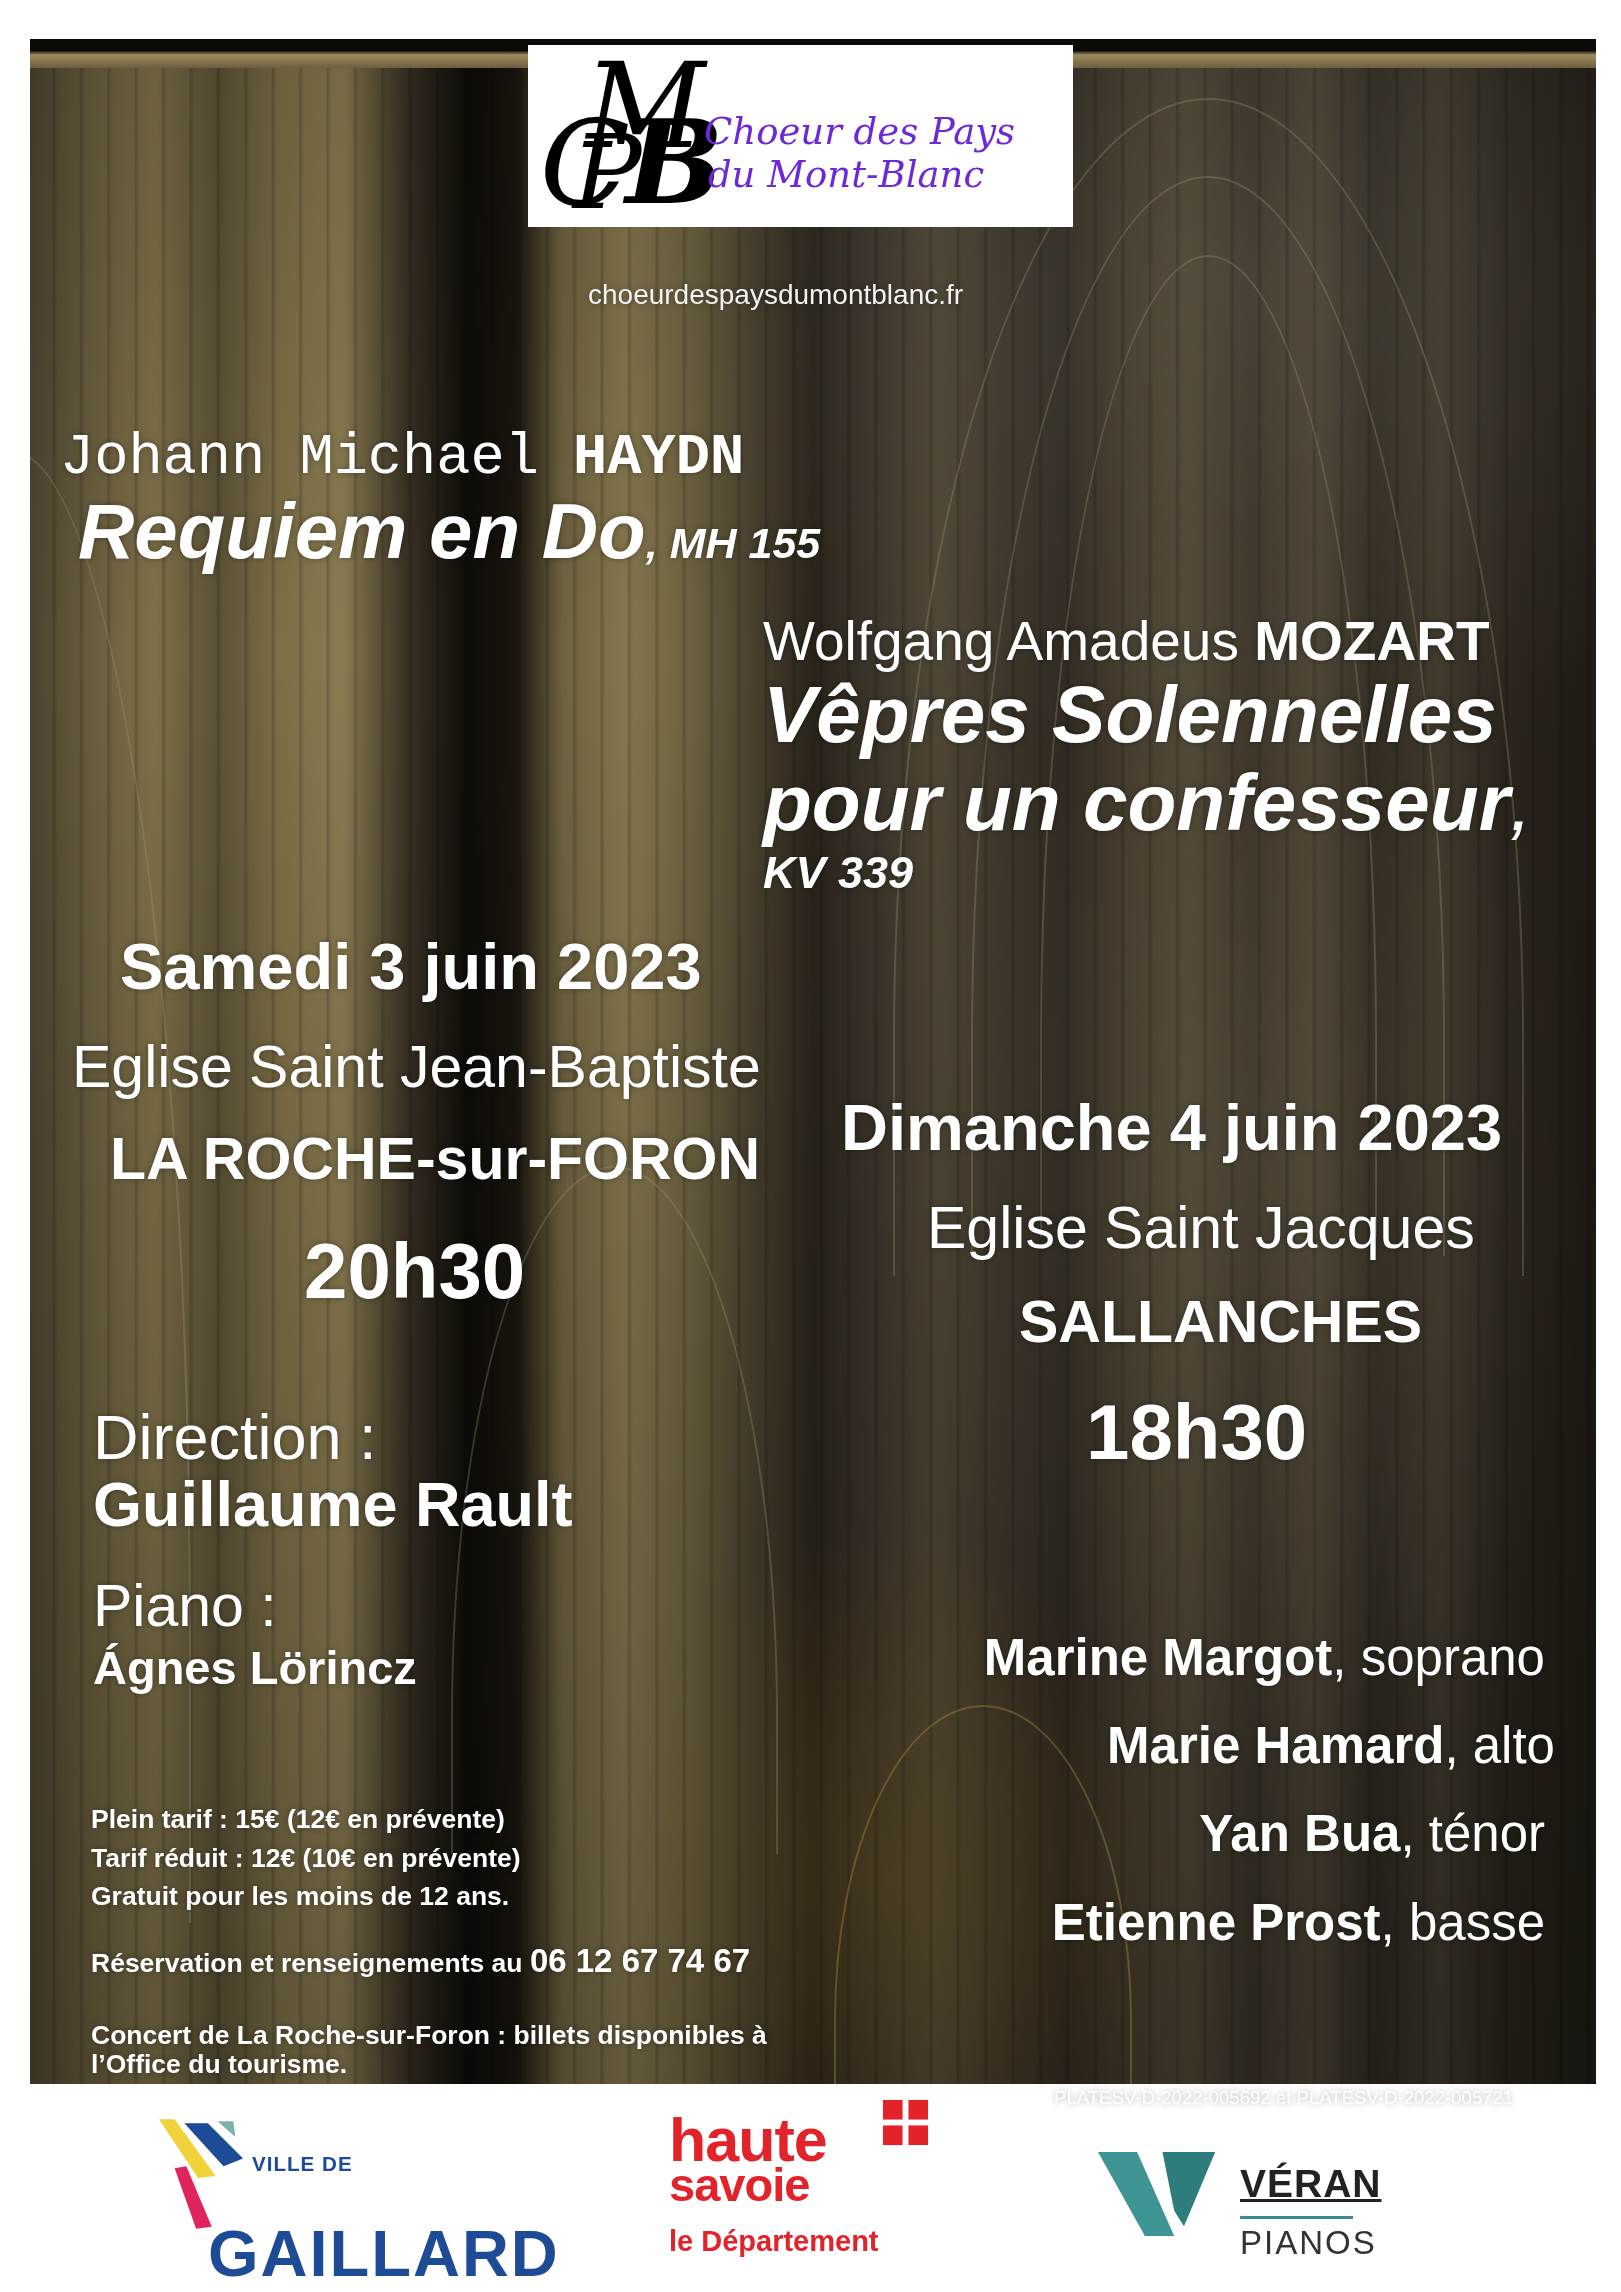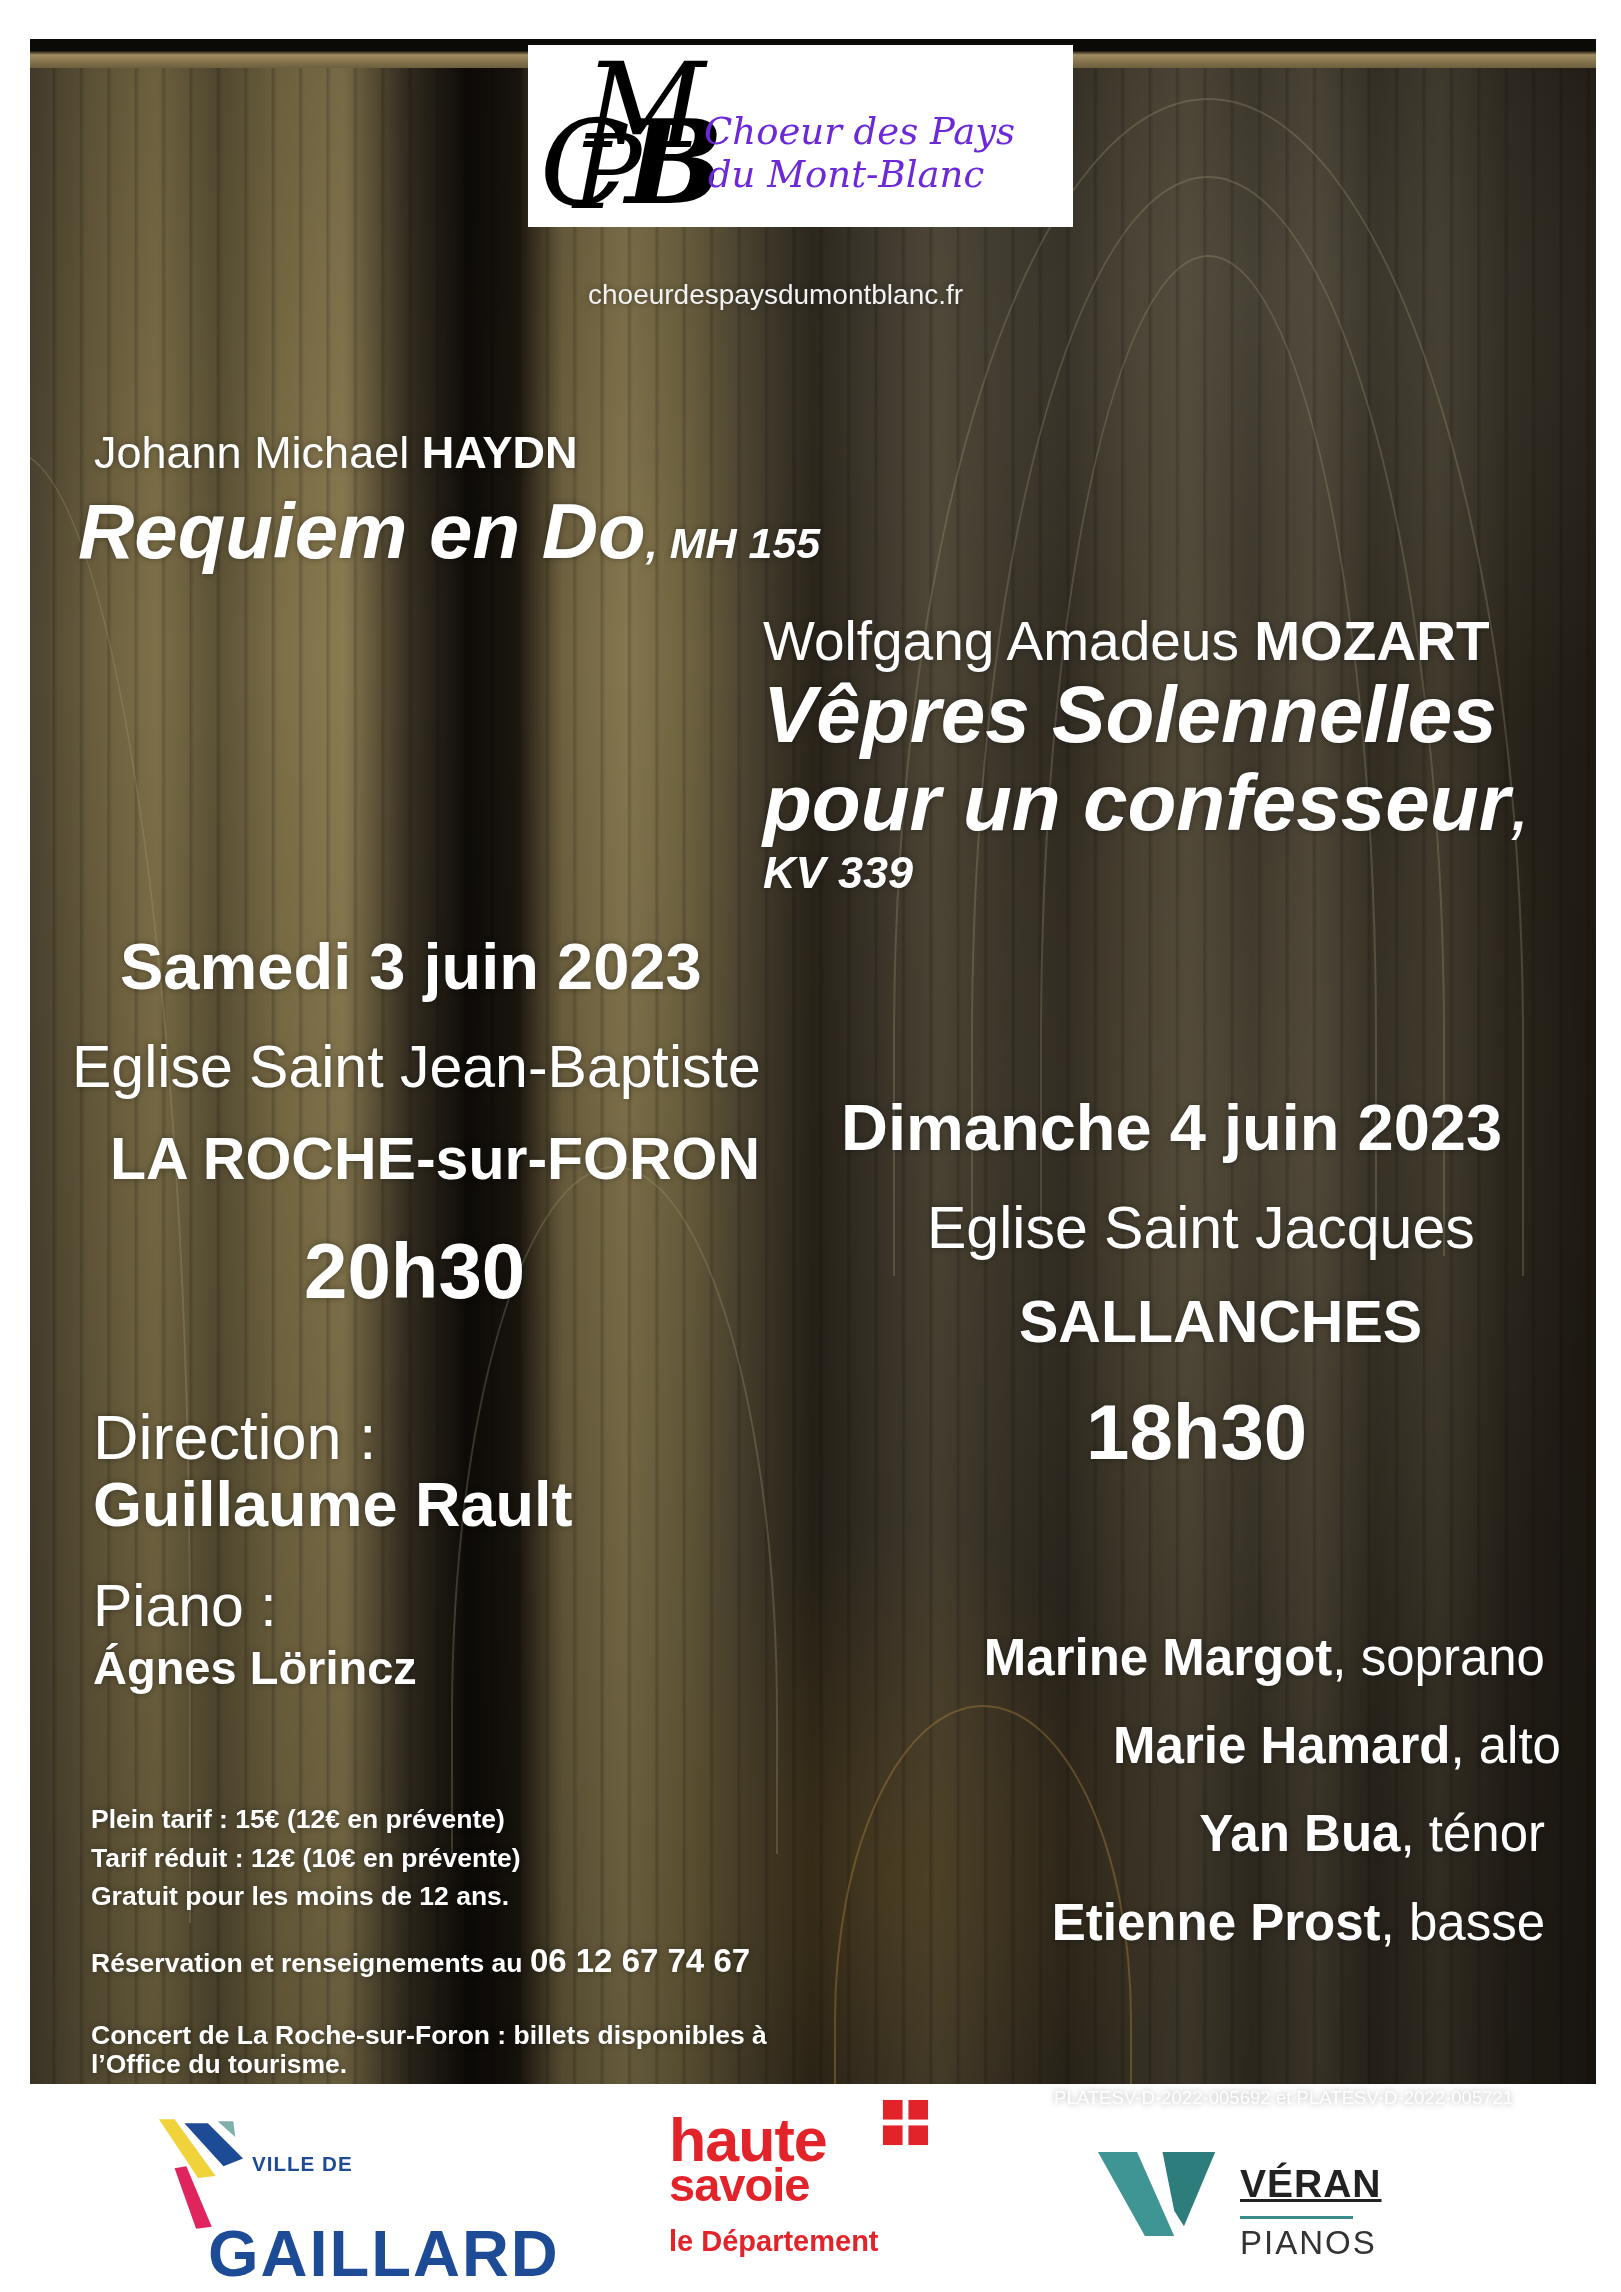--- a/index.html
+++ b/index.html
@@ -81,21 +81,21 @@
     <span style="left:27.4px; top:69px; font-size:102px;">P</span>
     <span style="left:80px; top:51px; font-size:116px; font-weight:bold;">B</span>
   </div>
   <div class="logo-text">
     <div>Choeur des Pays</div>
     <div style="padding-left:3.9px;">du Mont-Blanc</div>
   </div>
 </div>
 <div class="t site">choeurdespaysdumontblanc.fr</div>
 
-<div class="t" style="left:94px; top:384px; font-size:45px;">
+<div class="t" style="left:60px; top:384px; font-size:57px;font-family:Liberation Mono, monospace;">
   <span>Johann Michael </span><span class="bold">HAYDN</span>
 </div>
 <div class="t bold ital" style="left:78px; top:446px; font-size:78px;">
   <span>Requiem en Do</span><span style="font-size:43px;">, MH 155</span>
 </div>
 
 <div class="t" style="left:763px; top:568px; font-size:55px;">
   <span>Wolfgang Amadeus </span><span class="bold">MOZART</span>
 </div>
 <div class="t bold ital" style="left:763px; top:629px; font-size:80px;">Vêpres Solennelles</div>
@@ -116,21 +116,21 @@
 
 <div class="t" style="left:93px; top:1360px; font-size:63px;">Direction :</div>
 <div class="t bold" style="left:93px; top:1427px; font-size:63px;">Guillaume Rault</div>
 <div class="t" style="left:93px; top:1531px; font-size:59px;text-align:center;">Piano :</div>
 <div class="t bold" style="left:93px; top:1598px; font-size:47px;">Ágnes Lörincz</div>
 
 <div>
   <div class="t" style="right:76px; top:1586px; font-size:51px; text-align:right;">
     <span class="bold">Marine Margot</span><span>, soprano</span>
   </div>
-  <div class="t" style="right:60px; top:1674px; font-size:51px; text-align:right;">
+  <div class="t" style="right:66px; top:1674px; font-size:51px; text-align:right;">
     <span class="bold">Marie Hamard</span><span>, alto</span>
   </div>
   <div class="t" style="right:76px; top:1762px; font-size:51px; text-align:right;">
     <span class="bold">Yan Bua</span><span>, ténor</span>
   </div>
   <div class="t" style="right:76px; top:1851px; font-size:51px; text-align:right;">
     <span class="bold">Etienne Prost</span><span>, basse</span>
   </div>
 </div>
 

